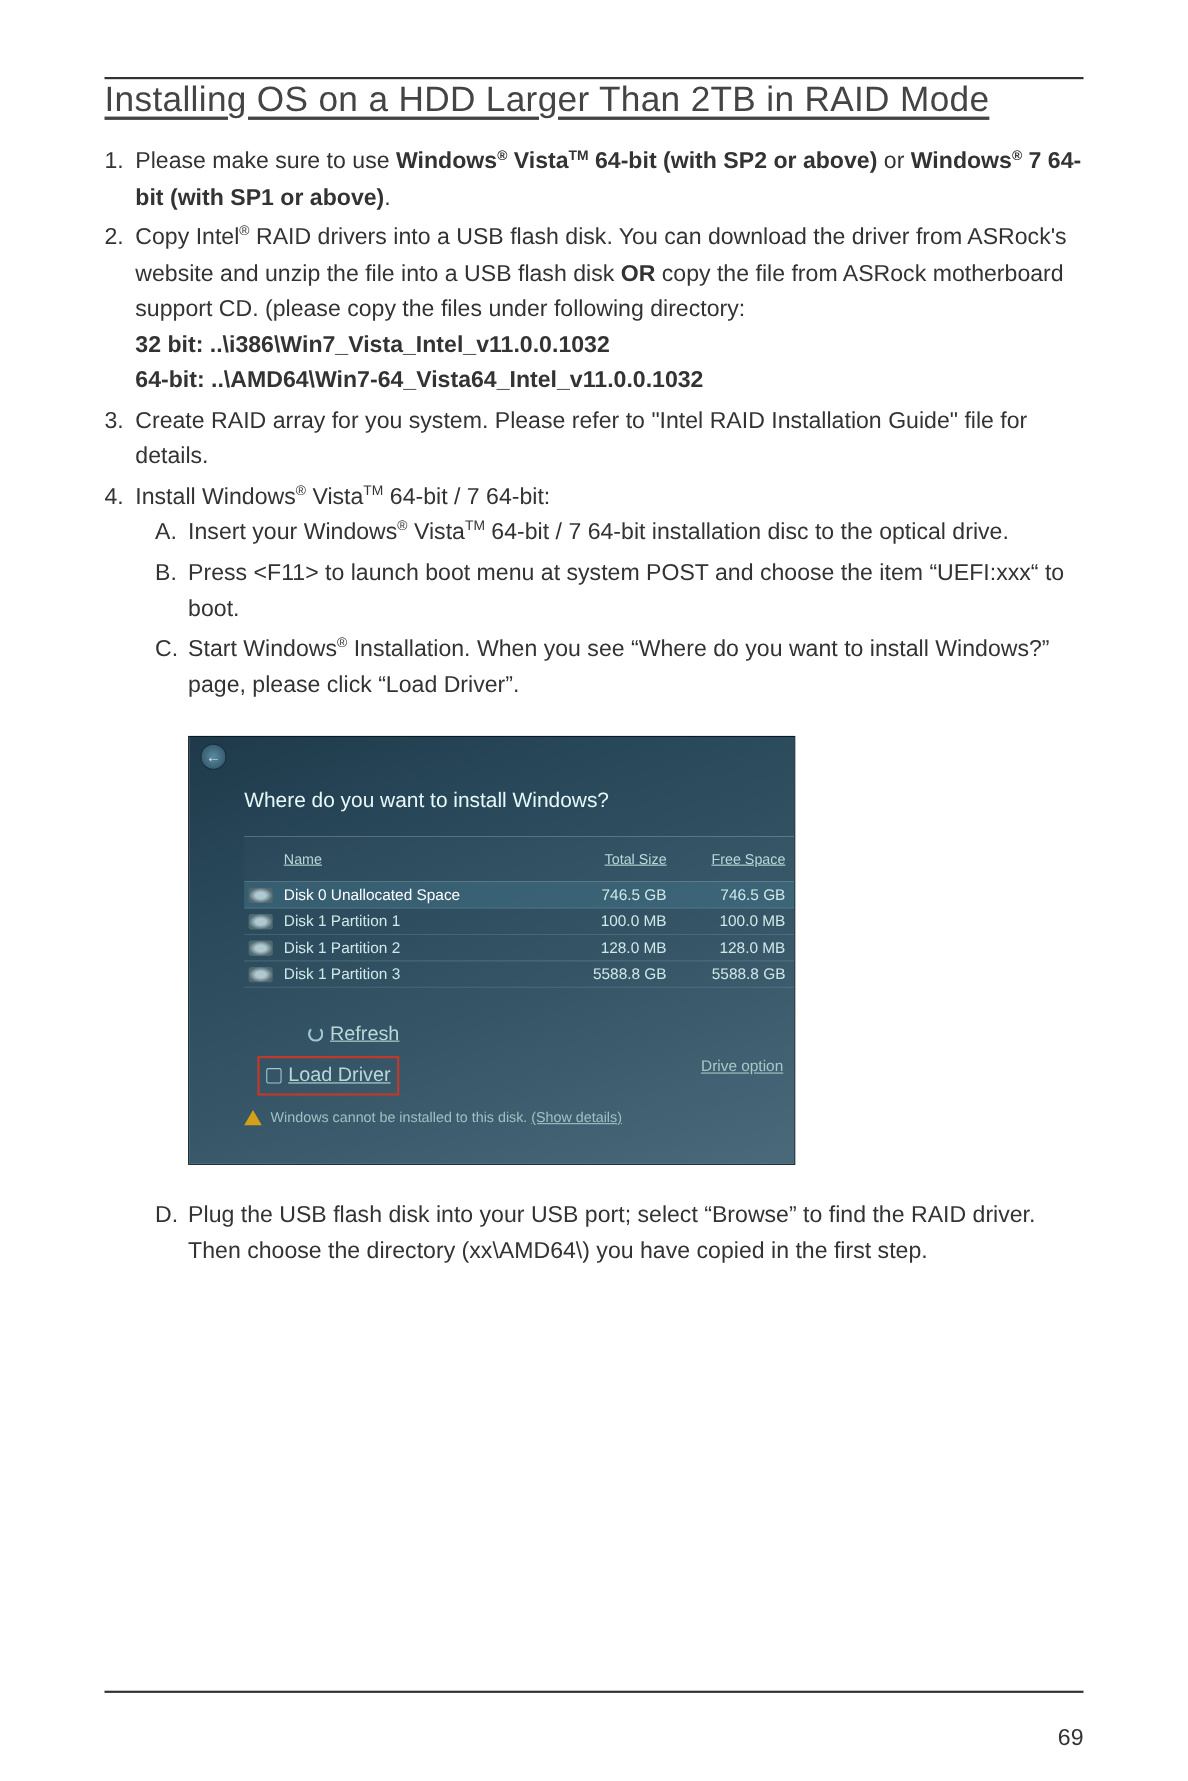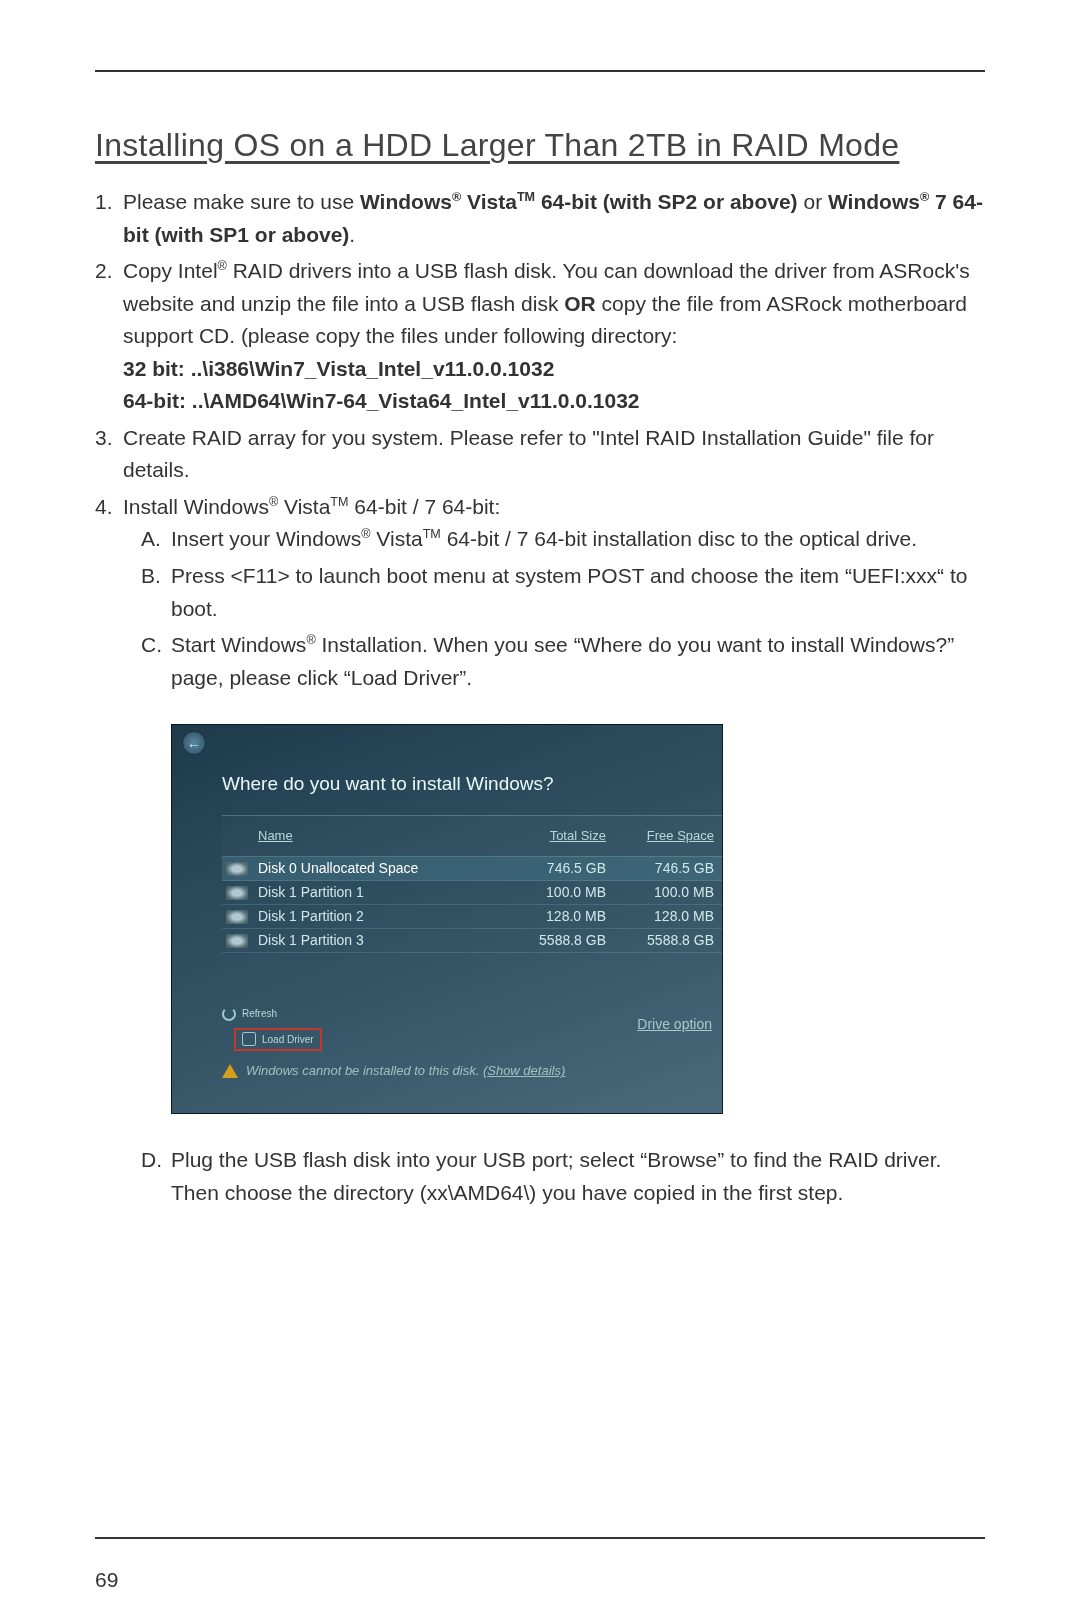--- a/index.html
+++ b/index.html
@@ -12,21 +12,20 @@
     position: relative;
   }
   .page {
     position: absolute;
     left: 95px;
     right: 95px;
     top: 70px;
     bottom: 80px;
     border-top: 2px solid #333;
     border-bottom: 2px solid #333;
-    padding-top: 55px;
   }
   .title {
     font-size: 32px;
     font-weight: 400;
     color: #444;
     text-decoration: underline;
     text-underline-offset: 5px;
     margin-bottom: 22px;
     letter-spacing: 0.3px;
   }
@@ -93,44 +92,44 @@
   .c-name { flex:1; font-size:14px; padding-left:6px; }
   .c-size { width:100px; text-align:right; font-size:14px; padding-right:16px; }
   .c-free { width:100px; text-align:right; font-size:14px; padding-right:8px; }
   .ss-header .c-name, .ss-header .c-size, .ss-header .c-free { text-decoration:underline; color:#b8d8d8; font-size:13px; }
   .ss-selected { background: rgba(70,120,140,0.45); }
   .ss-selected .c-name { color:#fff; }
   .ss-links {
     position:absolute; left:50px; bottom:62px;
     display:flex; flex-direction:column; gap:6px;
   }
-  .ss-link { font-size:10px; color:#b8d8d8; display:flex; align-items:center; gap:6px; }
+  .ss-link { font-size:18px; text-decoration:underline; color:#b8d8d8; display:flex; align-items:center; gap:6px;justify-content:flex-end; }
   .ss-link-ico { width:14px; height:14px; display:inline-block; }
   .refresh-ico { border:2px solid #a0c8d0; border-radius:50%; border-top-color:transparent; }
   .load-box { border:2px solid #c0392b; padding:2px 6px;margin-left:12px; }
   .load-ico { width:14px;height:14px;border:1px solid #a0c8d0;border-radius:2px; }
   .ss-driveopt {
     position:absolute; right:10px; bottom:78px;
     font-size:14px; text-decoration:underline; color:#a8c8c8;
   }
   .ss-warn {
     position:absolute; left:50px; bottom:32px;
     font-size:13px; color:#a0c0c0;
-    display:flex; gap:8px; align-items:center;font-style:italic;
+    display:flex; gap:8px; align-items:center;
   }
   .warn-ico {
     width:0;height:0;
     border-left:8px solid transparent;
     border-right:8px solid transparent;
     border-bottom:14px solid #d4a017;
   }
   .ss-warn span.u { text-decoration:underline; }
   .pagenum {
     position:absolute; left:0; right:0; bottom:-55px;
-    text-align:left; font-size:21px; color:#333;
+    text-align:right; font-size:21px; color:#333;
   }
 </style>
 </head>
 <body>
 
 <div class="page">
   <h1 class="title">Installing OS on a HDD Larger Than 2TB in RAID Mode</h1>
 
 
   <div class="list">

